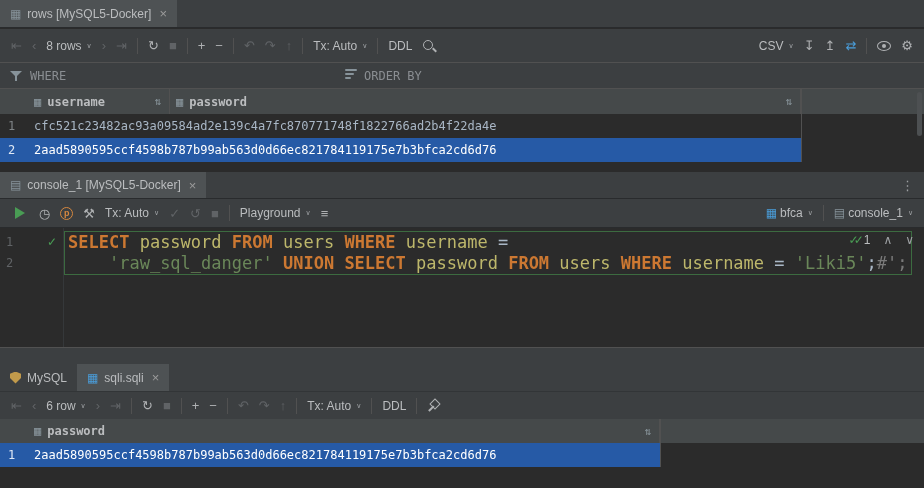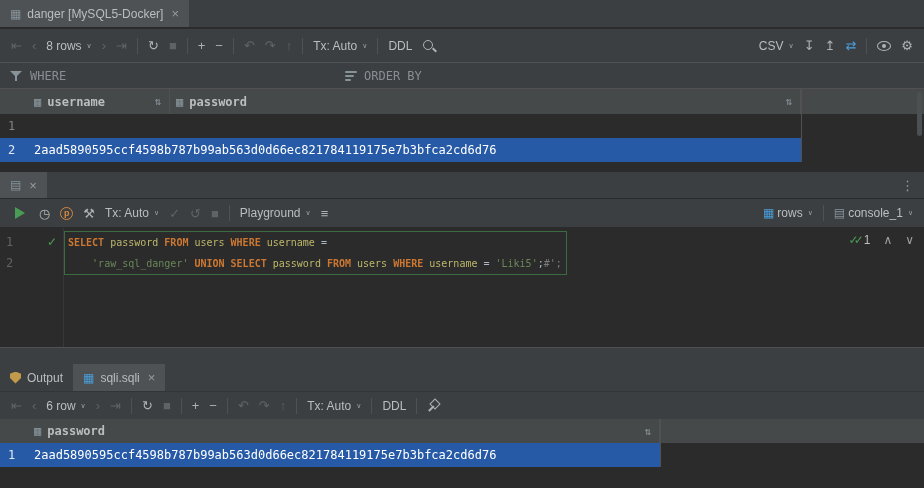--- a/index.html
+++ b/index.html
@@ -28,21 +28,21 @@
   #toolbar3{top:391px;height:28px;border-top:1px solid #323537}
   .tbtn{display:inline-flex;align-items:center;gap:3px;color:#afb1b3;font-size:13px;padding:0 5px;height:22px}
   .tbtn.dim{color:var(--dis)}
   .tbtn .lbl{font-size:12px;color:var(--txt);font-family:"Liberation Sans",sans-serif}
   .chev{font-size:7px;color:#9da0a3;margin-left:2px}
   .sep{width:1px;height:16px;background:var(--line);margin:0 5px;flex:none}
   .right-group{margin-left:auto;display:flex;align-items:center}
   .cyan{color:#4a9edb}
   
   #filterbar{top:62px;height:27px;background:var(--panel);border-top:1px solid var(--line);border-bottom:1px solid var(--line);display:flex;align-items:center;padding:0 10px;font-family:"DejaVu Sans Mono",monospace;color:#8a8e92}
-  #orderby-group{position:absolute;left:345px;display:flex;align-items:center}
+  #orderby-group{position:absolute;left:345px;display:flex;align-items:flex-start}
   .funnel{position:relative;width:13px;height:12px;margin-right:7px}
   .funnel::before{content:"";position:absolute;top:1px;left:0;border-left:6px solid transparent;border-right:6px solid transparent;border-top:6px solid #87939a}
   .funnel::after{content:"";position:absolute;top:6px;left:5px;width:2px;height:5px;background:#87939a}
   .sortlines{display:inline-flex;flex-direction:column;gap:2px;margin-right:7px}
   .sortlines i{display:block;height:2px;background:#87939a;border-radius:1px}
   .sortlines i:nth-child(1){width:12px}.sortlines i:nth-child(2){width:9px}.sortlines i:nth-child(3){width:6px}
   
   .ghead{background:var(--hdr);display:flex;align-items:center;font-family:"DejaVu Sans Mono",monospace;font-weight:bold;color:#bbbdbf}
   #header1{top:89px;height:25px}
   #header2{top:419px;height:24px}
@@ -69,21 +69,21 @@
   #gap1{top:162px;height:10px;background:var(--bg)}
   
   #editor{top:228px;height:119px;background:var(--bg)}
   #editor .gutter{position:absolute;left:0;top:0;bottom:0;width:64px;border-right:1px solid #35383a}
   .gline{display:flex;align-items:center;height:21px;padding:0 6px;margin-top:0}
   .gutter{padding-top:3px}
   .lnum{font-family:"DejaVu Sans Mono",monospace;font-size:12px;color:#606366}
   .gcheck{margin-left:auto;color:var(--green);font-size:12px}
   #editor .code{position:absolute;left:64px;top:3px}
   .stmt-box{display:inline-block;border:1px solid #3c6b40;padding:0 4px 0 3px}
-  .cline{height:21px;line-height:21px;font-family:"DejaVu Sans Mono",monospace;font-size:10px;white-space:pre}
+  .cline{height:21px;line-height:21px;font-family:"DejaVu Sans Mono",monospace;font-size:17px;white-space:pre}
   .tok-kw{color:#cc7832;font-weight:bold}
   .tok-id{color:#bdb76b}
   .tok-op{color:#a9b7c6}
   .tok-str{color:#6a8759}
   .tok-comment{color:#7a7a7a}
   .inline-result{position:absolute;right:10px;top:5px;display:flex;gap:13px;align-items:center;font-size:12px;color:#9da0a3}
   .dblcheck{color:var(--green);letter-spacing:-5px;padding-right:5px}
   .rescount{color:#bbbdbf}
   #band{top:347px;height:17px;background:var(--panel);border-top:1px solid var(--line)}
   #footer{top:467px;bottom:0;background:var(--bg)}
@@ -101,21 +101,21 @@
   .plan{width:13px;height:13px;border:1.5px solid #d6883f;border-radius:50%;color:#d6883f;font-size:9px;font-weight:bold;display:flex;align-items:center;justify-content:center}
 </style>
 </head>
 <body>
 
 <div class="app">
 
   <div class="sec tabbar" id="tabbar1">
     <div class="tab active">
       <span class="ticon">▦</span>
-      <span>danger [MySQL5-Docker]</span>
+      <span>rows [MySQL5-Docker]</span>
       <span class="close">×</span>
     </div>
   </div>
 
   <div class="sec toolbar" id="toolbar1">
     <span class="tbtn dim">⇤</span>
     <span class="tbtn dim">‹</span>
     <span class="tbtn">
         <span class="lbl">8 rows</span>
         <span class="chev">∨</span>
@@ -184,35 +184,37 @@
       <span class="ticon">▦</span>
       <span>password</span>
       <span class="hsort">⇅</span>
     </span>
   </div>
 
   <div class="sec gridrows" id="gridrows1">
     <div id="users-grid-body">
         <div class="grow">
           <span class="cell rownum">1</span>
+          <span class="cell col-password">cfc521c23482ac93a09584ad2e139c4a7fc870771748f1822766ad2b4f22da4e</span>
         </div>
         <div class="grow selected">
           <span class="cell rownum">2</span>
           <span class="cell col-password">2aad5890595ccf4598b787b99ab563d0d66ec821784119175e7b3bfca2cd6d76</span>
         </div>
       </div>
   </div>
   <div class="vline" id="vline1"></div>
   <div class="scrollthumb"></div>
 
   <div class="sec" id="gap1"></div>
 
   <div class="sec tabbar" id="tabbar2">
     <div class="tab active">
       <span class="ticon">▤</span>
+      <span>console_1 [MySQL5-Docker]</span>
       <span class="close">×</span>
     </div>
     <span class="kebab">⋮</span>
   </div>
 
   <div class="sec toolbar" id="toolbar2">
     <span class="tbtn">
         <span class="play"></span>
       </span>
     <span class="tbtn">◷</span>
@@ -229,21 +231,21 @@
     <span class="tbtn dim">■</span>
     <i class="sep"></i>
     <span class="tbtn">
         <span class="lbl">Playground</span>
         <span class="chev">∨</span>
       </span>
     <span class="tbtn">≡</span>
     <div class="right-group">
       <span class="tbtn">
           <span class="ticon cyan">▦</span>
-          <span class="lbl">rows</span>
+          <span class="lbl">bfca</span>
           <span class="chev">∨</span>
         </span>
       <i class="sep"></i>
       <span class="tbtn">
           <span class="ticon">▤</span>
           <span class="lbl">console_1</span>
           <span class="chev">∨</span>
         </span>
     </div>
   </div>
@@ -269,21 +271,21 @@
       <span>∧</span>
       <span>∨</span>
     </div>
   </div>
 
   <div class="sec" id="band"></div>
 
   <div class="sec tabbar" id="tabbar3">
     <div class="tab">
       <span class="shield"></span>
-      <span>Output</span>
+      <span>MySQL</span>
     </div>
     <div class="tab active">
       <span class="ticon cyan">▦</span>
       <span>sqli.sqli</span>
       <span class="close">×</span>
     </div>
   </div>
 
   <div class="sec toolbar" id="toolbar3">
     <span class="tbtn dim">⇤</span>

